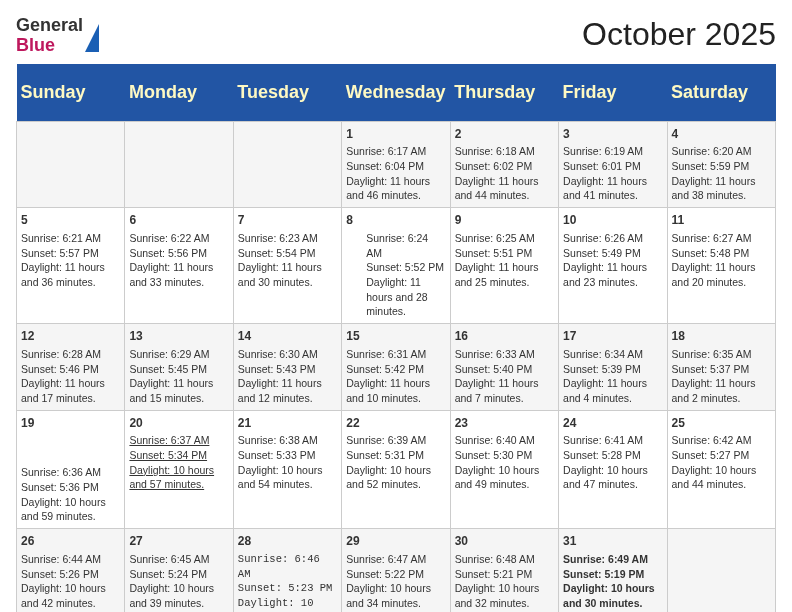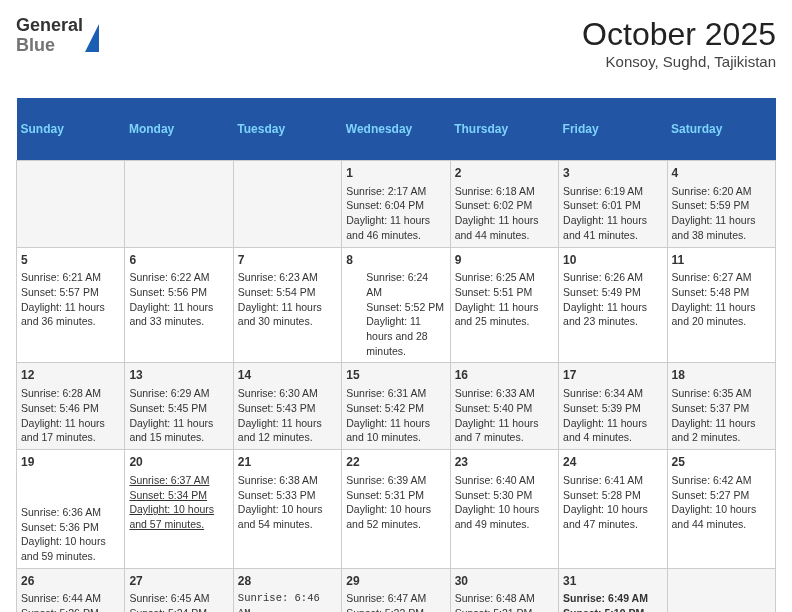--- a/index.html
+++ b/index.html
@@ -7,35 +7,35 @@
       font-family: Arial, sans-serif;
       background: #fff;
       width: 792px;
       min-height: 612px;
       padding: 16px;
     }
     .header {
       display: flex;
       justify-content: space-between;
       align-items: flex-start;
-      margin-bottom: 28px;
+      margin-bottom: 8px;
     }
     .logo {
       display: flex;
       align-items: center;
     }
     .logo-text {
       display: flex;
       flex-direction: column;
       font-size: 18px;
       font-weight: bold;
       line-height: 1.1;
     }
     .logo-text .general { color: #333; }
-    .logo-text .blue { color: #737373; }
+    .logo-text .blue { color: #be185d; }
     .logo-triangle {
       width: 0;
       height: 0;
       border-left: 14px solid transparent;
       border-bottom: 28px solid #1a5fb4;
       margin-left: 2px;
       margin-top: 4px;
     }
     .title-block {
       text-align: right;
@@ -49,24 +49,24 @@
       font-size: 15px;
       color: #444;
     }
     table {
       width: 100%;
       border-collapse: collapse;
       font-size: 11px;
     }
     thead tr th {
       background-color: #2255a4;
-      color: #7dd3fc;
-      padding: 24px 4px;
+      color: #fef9c3;
+      padding: 18px 4px;
       text-align: left;
-      font-size: 12px;
+      font-size: 18px;
       font-weight: bold;
     }
     tbody tr td {
       border: 1px solid #ccc;
       vertical-align: top;
       padding: 4px;
       width: calc(100% / 7);
       min-height: 80px;
       color: #333;
       line-height: 1.4;
@@ -94,21 +94,20 @@
 <div class="header">
   <div class="logo">
     <div class="logo-text">
       <span class="general">General</span>
       <span class="blue">Blue</span>
     </div>
     <div class="logo-triangle"></div>
   </div>
   <div class="title-block">
     <div class="month-year">October 2025</div>
-    <div class="location">Konsoy, Sughd, Tajikistan</div>
   </div>
 </div>
 
 <table>
   <thead>
     <tr>
     <th>Sunday</th>
         <th>Monday</th>
         <th>Tuesday</th>
         <th>Wednesday</th>
@@ -117,21 +116,21 @@
         <th>Saturday</th>
       </tr>
   </thead>
   <tbody>
   <tr>
         <td></td>
         <td></td>
         <td></td>
         <td>
           <span class="day-number">1</span>
-          <div class="day-cell-content" style="white-space: pre-line;">Sunrise: 2:17 AM
+          <div class="day-cell-content" style="white-space: pre-line;">Sunrise: 6:17 AM
 Sunset: 6:04 PM
 Daylight: 11 hours and 46 minutes.</div>
         </td>
         <td>
           <span class="day-number">2</span>
           <div class="day-cell-content" style="white-space: pre-line;">Sunrise: 6:18 AM
 Sunset: 6:02 PM
 Daylight: 11 hours and 44 minutes.</div>
         </td>
         <td>

